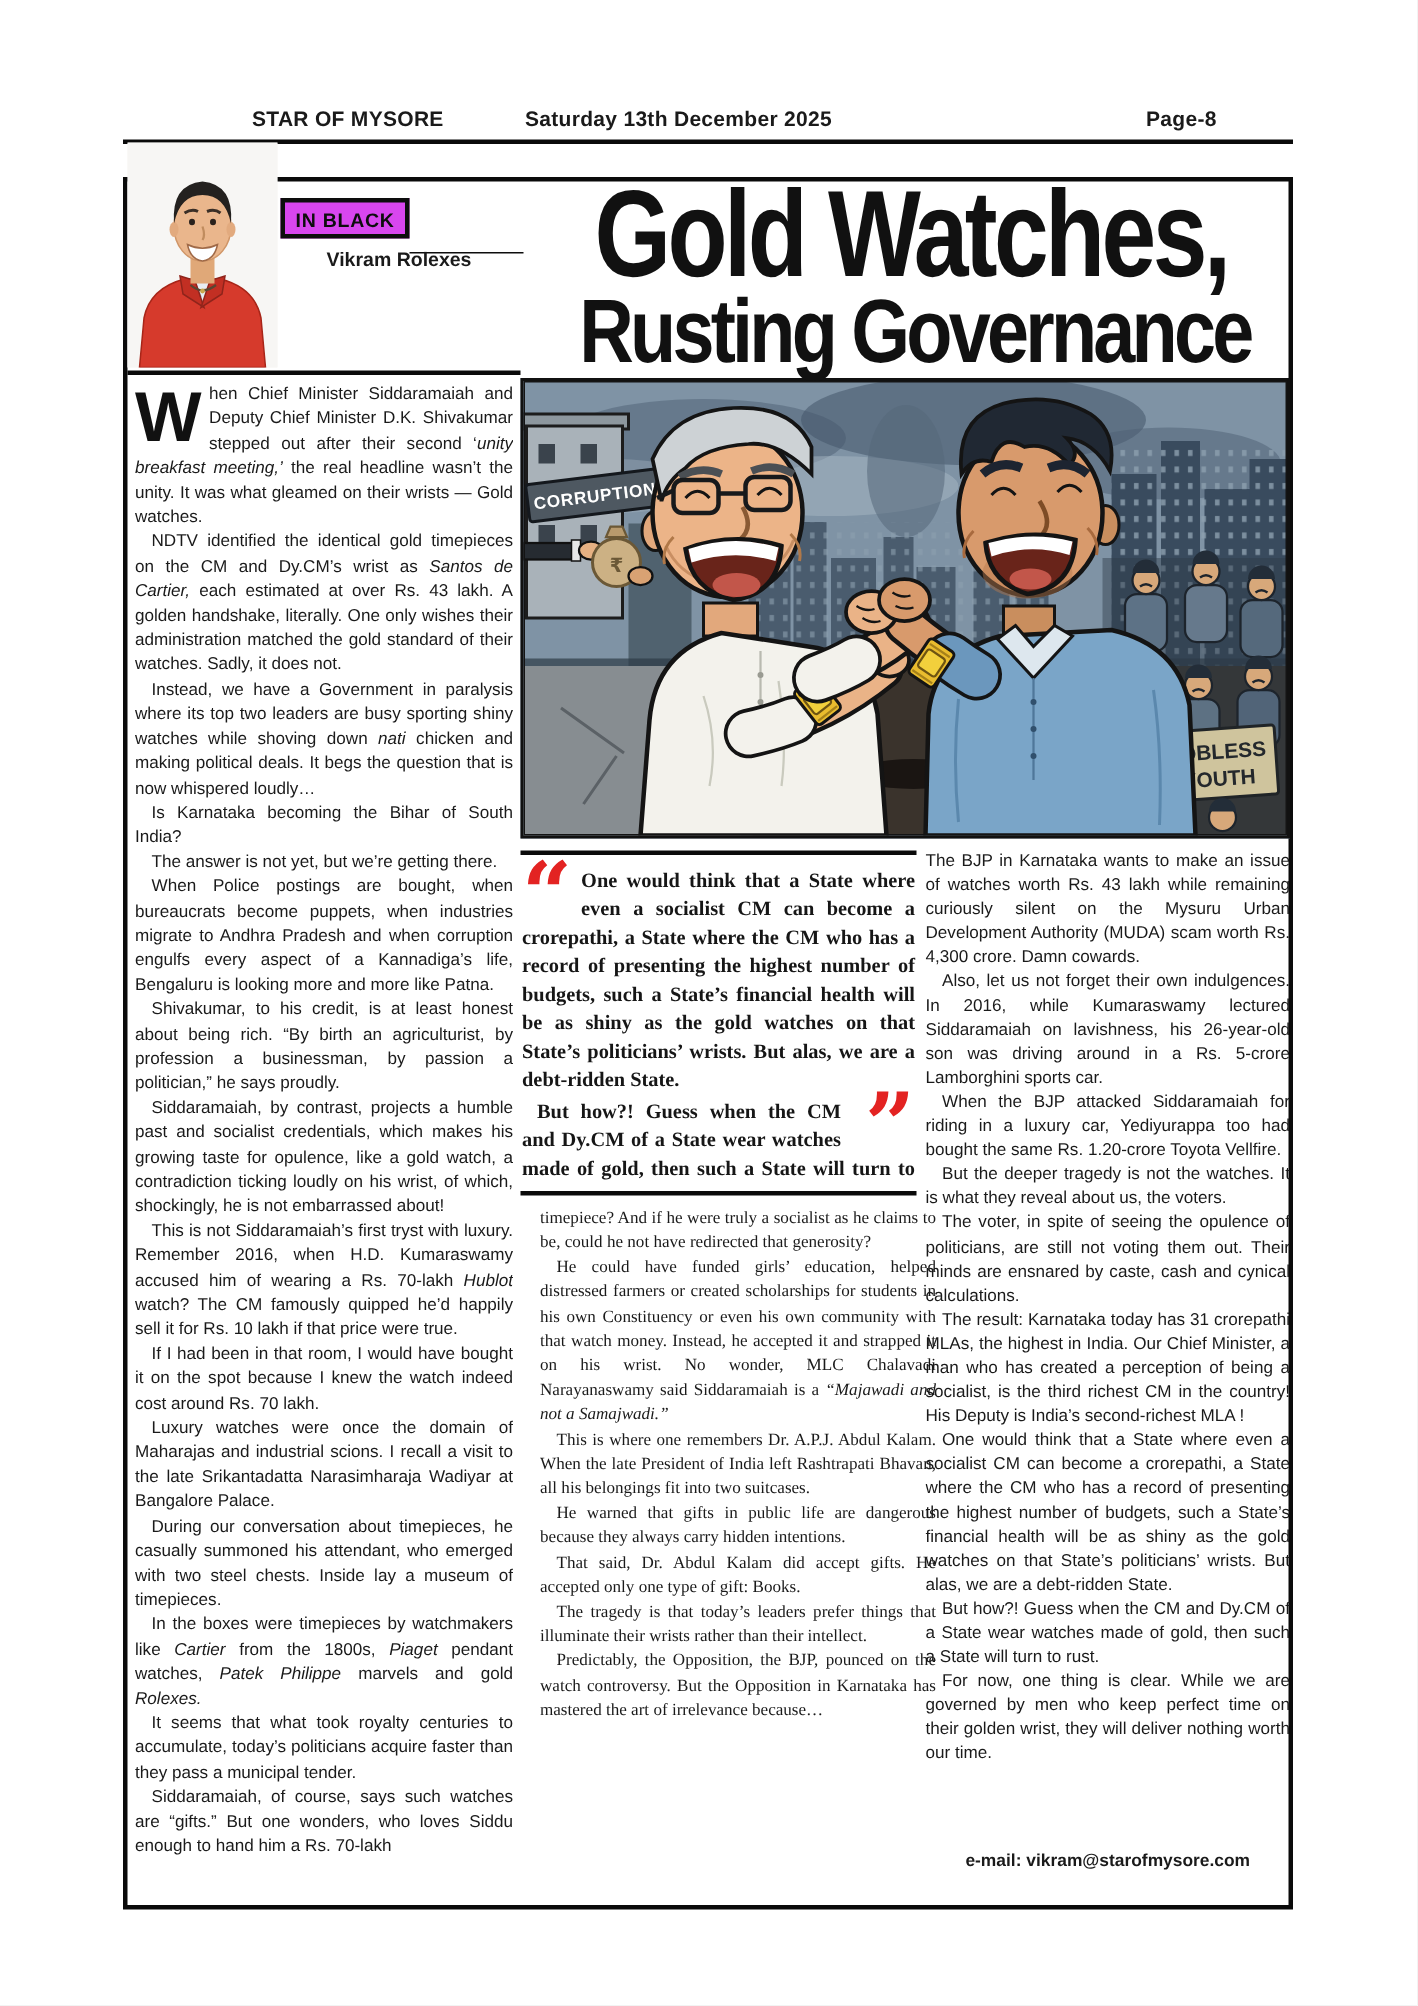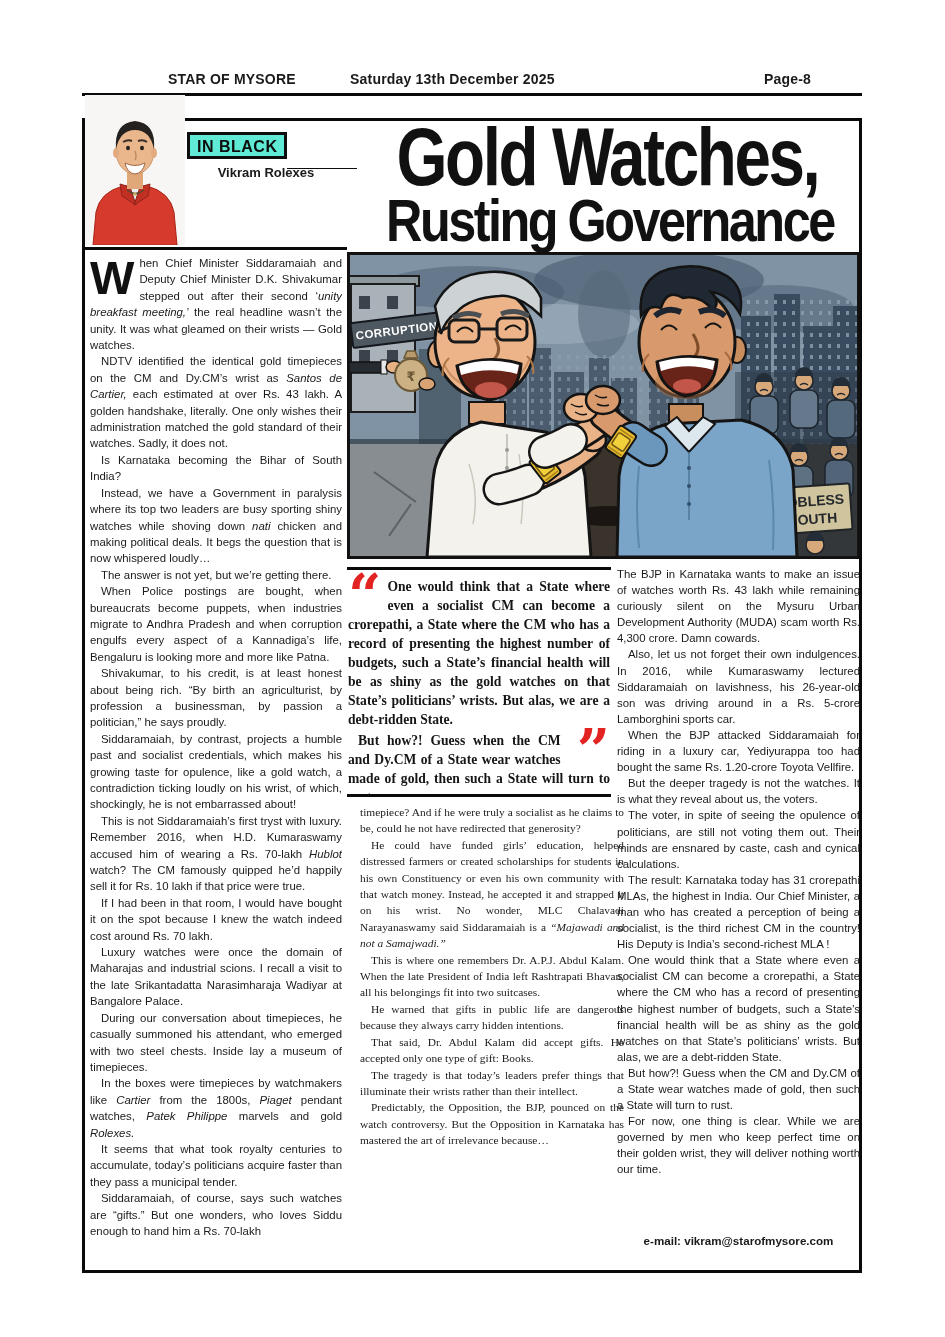--- a/index.html
+++ b/index.html
@@ -11,22 +11,22 @@
   .hdr-date{left:350px;}
   .hdr-page{left:764px;}
   .hdr-rule{position:absolute;left:82px;top:93px;width:780px;height:3px;background:#0a0a0a;}
   
   .article-box{position:absolute;left:82px;top:118px;width:774px;height:1149px;border:3px solid #0a0a0a;background:#fff;}
   
   .photo{position:absolute;left:85px;top:95px;width:100px;height:150px;background:#f7f6f4;z-index:5;}
   .photo svg{display:block;width:100%;height:100%;}
   
   .badge{position:absolute;left:102px;top:11px;width:162px;height:27px;display:flex;z-index:6;}
-  .badge-left{flex:0 0 auto;background:#5eead4;border:3px solid #0d0d0d;color:#0d0d0d;
-              font-weight:bold;font-size:16px;padding:1px 7px 0 7px;letter-spacing:.5px;line-height:21px;}
+  .badge-left{flex:0 0 auto;background:#d946ef;border:3px solid #0d0d0d;color:#0d0d0d;
+              font-weight:bold;font-size:13px;padding:1px 7px 0 7px;letter-spacing:.5px;line-height:21px;}
   .badge-right{flex:1 1 auto;background:#0d0d0d;color:#fff;font-weight:bold;font-size:16px;
                padding:1px 8px 0 8px;letter-spacing:.5px;line-height:23px;margin-top:36px;}
   .byline{position:absolute;left:96px;top:44px;width:170px;text-align:center;font-weight:bold;font-size:13px;z-index:6;}
   .byline-rule{position:absolute;left:0px;top:126px;width:262px;height:3px;background:#0a0a0a;}
   
   .headline{position:absolute;left:260px;top:-4px;width:514px;text-align:right;color:#111;z-index:2;}
   .headline .hl{display:block;white-space:nowrap;font-weight:bold;letter-spacing:-3px;}
   .hl1{font-size:82px;line-height:80px;transform:scaleX(.80);transform-origin:50% 0;}
   .hl2{font-size:60px;line-height:56px;margin-top:-4px;transform:scaleX(.84);transform-origin:50% 0;}
   
@@ -312,22 +312,22 @@
     </div>
 
     <div class="quote-box">
         <p class="quote-p"><span class="qmark qmark-open">“</span><span>One would think that a State where even a socialist CM can become a crorepathi, a State where the CM who has a record of presenting the highest number of budgets, such a State’s financial health will be as shiny as the gold watches on that State’s politicians’ wrists. But alas, we are a debt-ridden State.</span></p>
         <p class="quote-p"><span class="qmark qmark-close">”</span><span>But how?! Guess when the CM and Dy.CM of a State wear watches made of gold, then such a State will turn to rust.</span></p>
       </div>
 
     <div class="col col-left">
         <p class="body-p"><span class="dropcap">W</span><span>hen Chief Minister Siddaramaiah and Deputy Chief Minister D.K. Shivakumar stepped out after their second ‘</span><span class="it">unity breakfast meeting,’</span><span> the real headline wasn’t the unity. It was what gleamed on their wrists — Gold watches.</span></p>
         <p class="body-p"><span>NDTV identified the identical gold timepieces on the CM and Dy.CM’s wrist as </span><span class="it">Santos de Cartier,</span><span> each estimated at over Rs. 43 lakh. A golden handshake, literally. One only wishes their administration matched the gold standard of their watches. Sadly, it does not.</span></p>
+        <p class="body-p"><span>Instead, we have a Government in paralysis where its top two leaders are busy sporting shiny watches while shoving down </span><span class="it">nati</span><span> chicken and making political deals. It begs the question that is now whispered loudly…</span></p>
         <p class="body-p"><span>Is Karnataka becoming the Bihar of South India?</span></p>
-        <p class="body-p"><span>Instead, we have a Government in paralysis where its top two leaders are busy sporting shiny watches while shoving down </span><span class="it">nati</span><span> chicken and making political deals. It begs the question that is now whispered loudly…</span></p>
         <p class="body-p"><span>The answer is not yet, but we’re getting there.</span></p>
         <p class="body-p"><span>When Police postings are bought, when bureaucrats become puppets, when industries migrate to Andhra Pradesh and when corruption engulfs every aspect of a Kannadiga’s life, Bengaluru is looking more and more like Patna.</span></p>
         <p class="body-p"><span>Shivakumar, to his credit, is at least honest about being rich. “By birth an agriculturist, by profession a businessman, by passion a politician,” he says proudly.</span></p>
         <p class="body-p"><span>Siddaramaiah, by contrast, projects a humble past and socialist credentials, which makes his growing taste for opulence, like a gold watch, a contradiction ticking loudly on his wrist, of which, shockingly, he is not embarrassed about!</span></p>
         <p class="body-p"><span>This is not Siddaramaiah’s first tryst with luxury. Remember 2016, when H.D. Kumaraswamy accused him of wearing a Rs. 70-lakh </span><span class="it">Hublot</span><span> watch? The CM famously quipped he’d happily sell it for Rs. 10 lakh if that price were true.</span></p>
         <p class="body-p"><span>If I had been in that room, I would have bought it on the spot because I knew the watch indeed cost around Rs. 70 lakh.</span></p>
         <p class="body-p"><span>Luxury watches were once the domain of Maharajas and industrial scions. I recall a visit to the late Srikantadatta Narasimharaja Wadiyar at Bangalore Palace.</span></p>
         <p class="body-p"><span>During our conversation about timepieces, he casually summoned his attendant, who emerged with two steel chests. Inside lay a museum of timepieces.</span></p>
         <p class="body-p"><span>In the boxes were timepieces by watchmakers like </span><span class="it">Cartier</span><span> from the 1800s, </span><span class="it">Piaget</span><span> pendant watches, </span><span class="it">Patek Philippe</span><span> marvels and gold </span><span class="it">Rolexes.</span></p>
         <p class="body-p"><span>It seems that what took royalty centuries to accumulate, today’s politicians acquire faster than they pass a municipal tender.</span></p>

